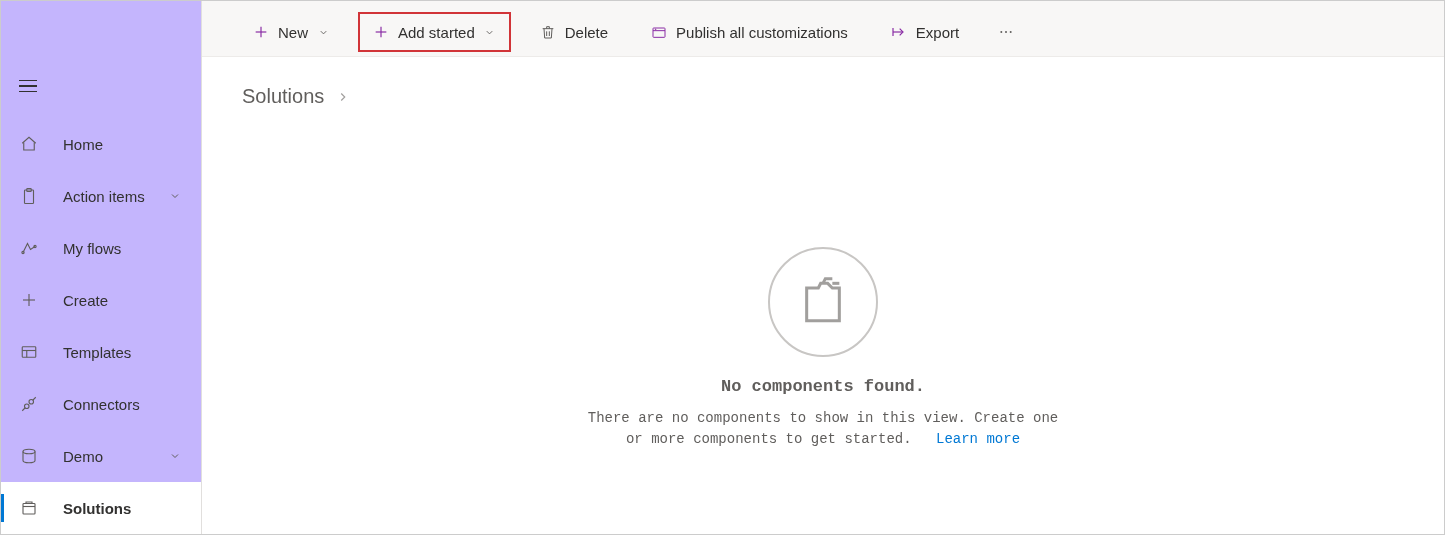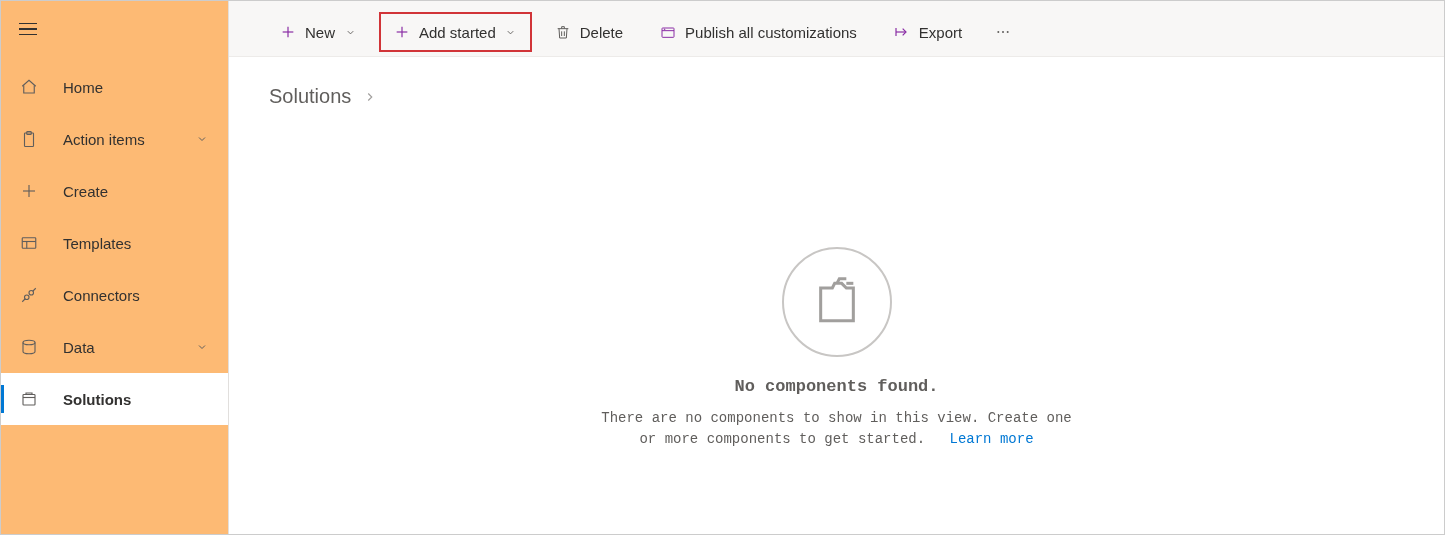--- a/index.html
+++ b/index.html
@@ -9,26 +9,27 @@
     color: #323130;
     background: #fff;
     width: 1445px;
     height: 535px;
     overflow: hidden;
     border: 1px solid #ccc;
   }
   .app { display: flex; height: 100%; }
   
   .sidebar {
-    width: 228px;
+    width: 201px;
     border-right: 1px solid #e1dfdd;
     display: flex;
     flex-direction: column;
-    background: #fdba74;
+    background: #c4b5fd;
     flex-shrink: 0;
+    justify-content: flex-end;
   }
   .hamburger-row {
     height: 56px;
     display: flex;
     align-items: center;
     padding-left: 18px;
   }
   .hamburger-btn {
     width: 24px; height: 24px;
     display: flex; flex-direction: column; justify-content: center; gap: 4px;
@@ -67,21 +68,21 @@
     color:#605e5c;
   }
   
   .main { flex: 1; display: flex; flex-direction: column; }
   .toolbar {
     height: 56px;
     background: #f8f7f6;
     border-bottom: 1px solid #edebe9;
     display: flex; align-items: center;
     padding: 7px 12px 0 36px;
-    gap: 8px;
+    gap: 14px;
   }
   .tb-btn {
     display: flex; align-items: center;
     height: 40px;
     padding: 0 12px;
     gap: 8px;
     cursor: pointer;
     font-size: 15px;
     color: #323130;
     border: 2px solid transparent;
@@ -162,20 +163,30 @@
             </svg>
         </span>
         <span class="nav-label">Action items</span>
         <span class="nav-chevron">
           <svg width="12" height="12" viewBox="0 0 24 24" fill="none" stroke="currentColor" stroke-width="2">
               <polyline points="6 9 12 15 18 9"></polyline>
             </svg>
         </span>
       </div>
 
+      <div class="nav-item">
+        <span class="nav-icon">
+          <svg width="18" height="18" viewBox="0 0 24 24" fill="none" stroke="currentColor" stroke-width="1.5">
+              <path d="M4 18l6-12 4 8 6-4"></path>
+              <circle cx="4" cy="18" r="1.5"></circle>
+              <circle cx="20" cy="10" r="1.5"></circle>
+            </svg>
+        </span>
+        <span class="nav-label">My flows</span>
+      </div>
 
       <div class="nav-item">
         <span class="nav-icon">
           <svg width="18" height="18" viewBox="0 0 24 24" fill="none" stroke="currentColor" stroke-width="1.5">
               <line x1="12" y1="4" x2="12" y2="20"></line>
               <line x1="4" y1="12" x2="20" y2="12"></line>
             </svg>
         </span>
         <span class="nav-label">Create</span>
       </div>
@@ -203,21 +214,21 @@
         <span class="nav-label">Connectors</span>
       </div>
 
       <div class="nav-item">
         <span class="nav-icon">
           <svg width="18" height="18" viewBox="0 0 24 24" fill="none" stroke="currentColor" stroke-width="1.5">
               <ellipse cx="12" cy="6" rx="8" ry="3"></ellipse>
               <path d="M4 6v12c0 1.7 3.6 3 8 3s8-1.3 8-3V6"></path>
             </svg>
         </span>
-        <span class="nav-label">Data</span>
+        <span class="nav-label">Demo</span>
         <span class="nav-chevron">
           <svg width="12" height="12" viewBox="0 0 24 24" fill="none" stroke="currentColor" stroke-width="2">
               <polyline points="6 9 12 15 18 9"></polyline>
             </svg>
         </span>
       </div>
 
 
       <div class="nav-item selected">
         <span class="nav-icon">

